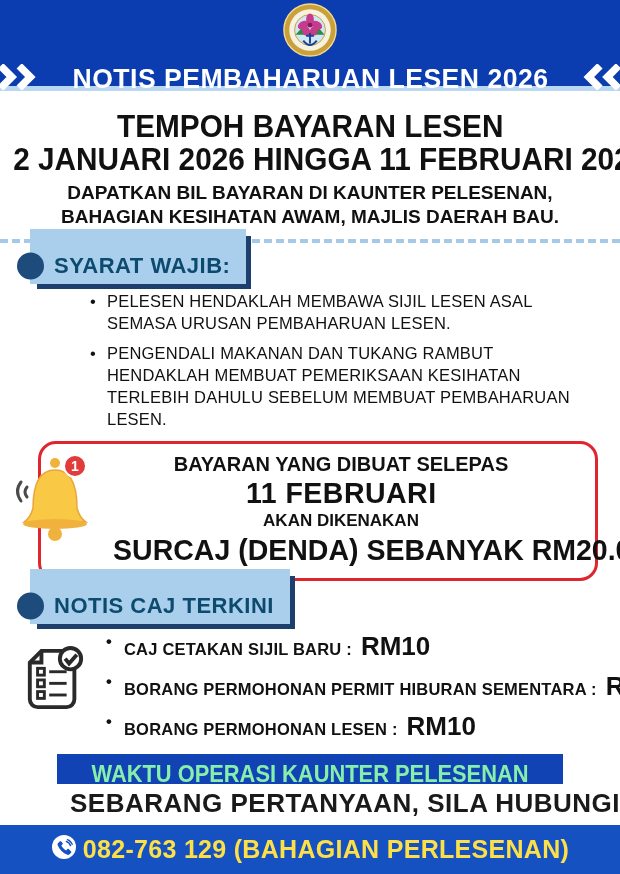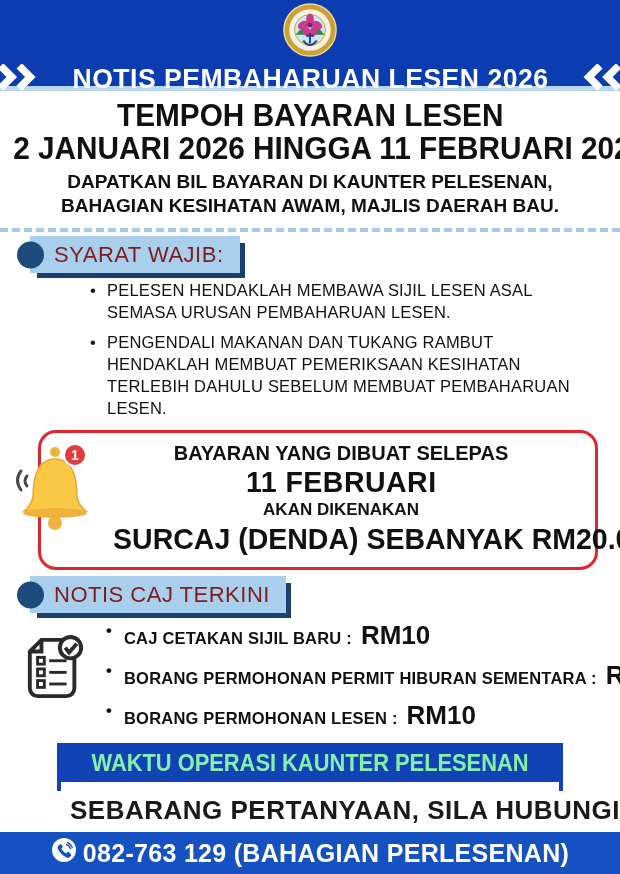--- a/index.html
+++ b/index.html
@@ -7,31 +7,31 @@
         font-family:"Liberation Sans", sans-serif;color:#111;}
 
   
   .header{background:#0b3cb0;height:86px;display:flex;flex-direction:column;align-items:center;}
   .logo{margin-top:2px;}
   .banner{display:flex;align-items:center;gap:20px;color:#fff;margin-top:1px;}
   .banner-title{font-size:28px;font-weight:800;letter-spacing:.5px;display:inline-block;transform:scaleX(.95);white-space:nowrap;}
   .strip{height:5px;background:#b9d7f1;}
 
   
-  .tempoh{text-align:center;padding-top:9px;}
+  .tempoh{text-align:center;padding-top:20px;}
   .t-big{font-size:31px;font-weight:800;line-height:1.06;letter-spacing:0;}
   .t-big span{display:inline-block;transform:scaleX(.96);white-space:nowrap;}
   .t-sub{font-size:19px;font-weight:700;line-height:1.3;max-width:560px;margin:4px auto 0;}
 
   .dashed{border-top:4px dashed #a5c9e8;margin:9px 0 10px;}
 
   
   .sec-label{position:relative;display:inline-block;margin-left:30px;}
-  .sec-box{position:relative;background:#a9cfed;color:#7f1d1d;font-size:22px;font-weight:400;
-           padding:6px 16px 6px 24px;letter-spacing:.5px;box-shadow:6px 6px 0 -1px #1c3f6e;white-space:nowrap;}
+  .sec-box{position:relative;background:#a9cfed;color:#0c4a6e;font-size:22px;font-weight:700;
+           padding:24px 16px 6px 24px;letter-spacing:.5px;box-shadow:6px 6px 0 -1px #1c3f6e;white-space:nowrap;}
   .sec-dot{position:absolute;left:-13px;top:50%;transform:translateY(-50%);width:27px;height:27px;
            border-radius:50%;background:#1d4b7c;z-index:2;}
 
   
   .bullets{list-style:none;margin:12px 0 0 88px;padding:0;width:485px;}
   .bullets li{position:relative;padding-left:19px;font-size:16.5px;font-weight:400;
               letter-spacing:.2px;line-height:1.33;margin-bottom:8px;}
   .bullets li::before{content:"•";position:absolute;left:2px;top:0;}
 
   
@@ -61,21 +61,21 @@
   .sched-row{display:flex;align-items:center;}
   .sched-row + .sched-row{border-top:1px solid #c9d6e8;}
   .day{flex:1;text-align:center;font-size:23px;font-weight:800;letter-spacing:2px;white-space:nowrap;}
   .times{width:232px;text-align:center;padding:5px 6px;}
   .time-line{font-size:17.5px;font-weight:700;letter-spacing:.5px;line-height:1.35;white-space:nowrap;}
 
   
   .footer{position:absolute;left:0;right:0;bottom:0;}
   .enquiry{text-align:right;font-size:26px;font-weight:600;letter-spacing:.5px;color:#1a1a1a;
            padding:4px 0 6px;background:#fff;}
-  .footer-bar{background:#1551c1;color:#ffffff;height:42px;display:flex;align-items:center;
+  .footer-bar{background:#1551c1;color:#fde047;height:49px;display:flex;align-items:center;
               justify-content:center;gap:6px;font-size:25px;font-weight:600;letter-spacing:.3px;}
 </style>
 </head>
 <body>
 
 <div class="page">
 
   <div class="header">
     <div class="logo">
       <svg width="86" height="56" viewBox="0 0 86 58">

